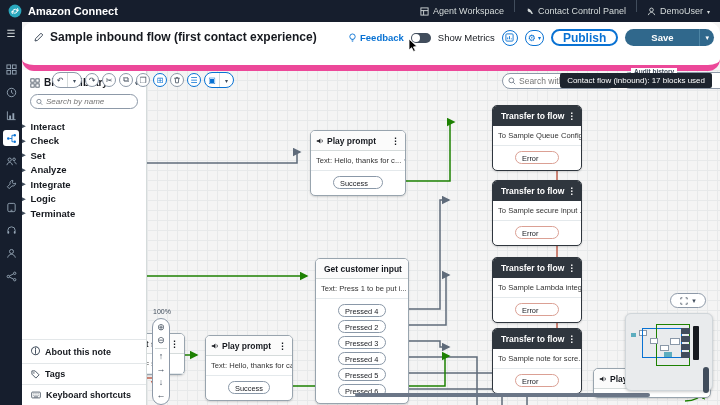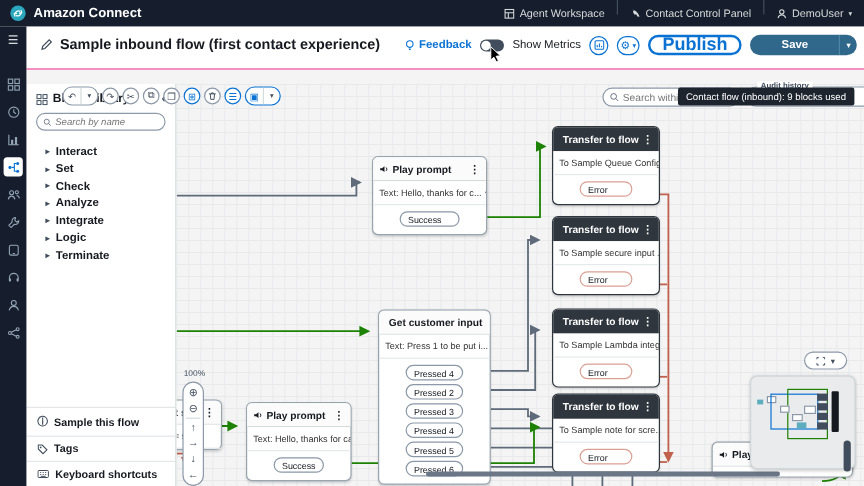--- a/index.html
+++ b/index.html
@@ -14,30 +14,30 @@
 
   
   .rail { position:absolute; left:0; top:22px; width:22px; height:383px; background:#161e2d; z-index:25; display:flex; flex-direction:column; align-items:center; }
   .rail .burger { color:#d5dbdb; font-size:10px; margin-top:6px; cursor:pointer; }
   .rail-items { margin-top:22px; display:flex; flex-direction:column; gap:7px; align-items:center; }
   .rail-btn { width:16px; height:16px; display:flex; align-items:center; justify-content:center; border-radius:3px; color:#95a5b5; cursor:pointer; }
   .rail-btn.selected { background:#fff; color:#0972d3; }
   .rail-btn svg { display:block; }
 
   
-  .flowhead { position:absolute; left:22px; top:22px; width:698px; height:36px; background:#fff; border-bottom:1px solid #ec4899; z-index:20; }
+  .flowhead { position:absolute; left:22px; top:22px; width:698px; height:49px; background:#fff; border-bottom:6px solid #ec4899; z-index:20;border-radius:12px; }
   .title-row { position:absolute; left:12px; top:8px; display:flex; align-items:center; gap:6px; color:#16191f; }
   .title { font-size:12px; font-weight:bold; }
   .head-right { position:absolute; right:6px; top:7px; display:flex; align-items:center; gap:7px; }
   .feedback { display:flex; align-items:flex-end; gap:3px; color:#0972d3; font-size:9.5px; font-weight:bold; cursor:pointer; }
   .toggle { width:20px; height:10px; background:#414d5c; border-radius:5px; position:relative; cursor:pointer; }
   .toggle .knob { position:absolute; left:1px; top:1px; width:8px; height:8px; border-radius:50%; background:#fff; }
   .metrics-label { font-size:9.5px; font-weight:normal; color:#16191f; }
   .round-btn { min-width:16px; height:16px; border:1.5px solid #0972d3; border-radius:9px; background:#fff; color:#0972d3; display:flex; align-items:center; justify-content:center; font-size:9px; cursor:pointer; padding:0 2px; gap:2px; }
-  .pill-btn { height:17px; border-radius:9px; display:flex; align-items:center; justify-content:center; font-size:15px; font-weight:bold; cursor:pointer; }
+  .pill-btn { height:17px; border-radius:9px; display:flex; align-items:center; justify-content:center; font-size:12px; font-weight:bold; cursor:pointer; }
   .publish { border:2px solid #0972d3; color:#0972d3; background:#fff; padding:0 10px; }
   .save-group { background:#30688c; color:#fff; border-radius:9px; display:flex; align-items:stretch; height:17px; overflow:hidden; }
   .save-main { padding:0 26px; display:flex; align-items:center; font-size:9.5px; font-weight:bold; cursor:pointer; }
   .save-caret { border-left:1px solid #4d85a5; padding:0 5px; display:flex; align-items:center; font-size:7px; cursor:pointer; }
 
   
   .toolbar { position:absolute; left:30px; top:50px; display:flex; align-items:center; gap:3px; }
   .tbtn { width:14px; height:14px; border:1px solid #8d99a8; border-radius:50%; background:#fff; color:#414d5c; font-size:8px; display:flex; align-items:center; justify-content:center; cursor:pointer; }
   .tbtn.blue { border-color:#0972d3; color:#0972d3; }
   .tgroup { display:flex; border:1px solid #8d99a8; border-radius:8px; background:#fff; overflow:hidden; }
@@ -53,36 +53,36 @@
   .audit-value { font-size:8.5px; color:#16191f; }
 
   .tooltip { position:absolute; right:8px; top:73px; background:#1d242e; color:#fff; font-size:8px; padding:3px 7px; border-radius:2px; z-index:40; }
 
   
   .library { position:absolute; left:22px; top:70px; width:125px; height:335px; background:#fff; border-right:1px solid #d5dbdb; z-index:15; display:flex; flex-direction:column; }
   .lib-head { display:flex; align-items:center; gap:4px; padding:7px 8px 4px; font-size:10px; font-weight:bold; color:#16191f; }
   .lib-collapse { margin-left:auto; color:#414d5c; font-size:10px; cursor:pointer; }
   .lib-search { margin:2px 8px 6px; height:15px; border:1px solid #8d99a8; border-radius:8px; display:flex; align-items:center; gap:3px; padding:0 5px; }
   .lib-search input { border:none; outline:none; width:86px; font-size:8px; font-style:italic; color:#5f6b7a; background:transparent; font-family:"Liberation Sans",sans-serif; }
-  .lib-sections { padding:4px 16px; display:flex; flex-direction:column; gap:0; }
+  .lib-sections { padding:4px 0; display:flex; flex-direction:column; gap:0; }
   .lib-sec { display:flex; align-items:center; gap:5px; font-size:9.5px; font-weight:bold; color:#16191f; height:14.5px; cursor:pointer; }
   .lib-sec .tri { font-size:7px; color:#414d5c; }
   .lib-footer { margin-top:auto; display:flex; flex-direction:column; }
   .lib-foot-item { display:flex; align-items:center; gap:5px; font-size:9px; font-weight:bold; color:#16191f; padding:5px 9px; border-top:1px solid #e3e7e9; cursor:pointer; }
 
   
   .canvas { position:absolute; left:147px; top:70px; width:573px; height:335px; overflow:hidden;
     background-color:#f4f4f4;
     background-image:linear-gradient(#e7e9ea 1px, transparent 1px), linear-gradient(90deg,#e7e9ea 1px, transparent 1px);
     background-size:10px 10px; }
   .wires { position:absolute; left:0; top:0; z-index:1; pointer-events:none; }
 
   .block { position:absolute; background:#fff; border:1px solid #98a4ae; border-radius:5px; box-shadow:0 1px 2px rgba(0,0,0,.15); z-index:2; cursor:move; }
   .bhead { display:flex; align-items:center; gap:3px; padding:4px 5px; height:20px; font-weight:bold; font-size:8.5px; color:#16191f; background:#fbfbfb; border-bottom:1px solid #d5dbdb; border-radius:4px 4px 0 0; white-space:nowrap; overflow:hidden; }
-  .block.darkhead { border-color:#2f363e; }
+  .block.darkhead { border-color:#2f363e;margin-left:32px; }
   .block.darkhead .bhead { background:#2f363e; color:#fff; border-bottom-color:#2f363e; }
   .kebab { margin-left:auto; font-size:9px; cursor:pointer; }
   .bparam { display:flex; align-items:center; justify-content:space-between; gap:3px; padding:0 5px; height:20px; font-size:7.6px; color:#333; border-bottom:1px solid #e4e9ec; cursor:pointer; white-space:nowrap; overflow:hidden; }
   .bparam .chev { color:#414d5c; font-size:7px; }
   .bports { padding:5px 22px 6px; display:flex; flex-direction:column; gap:3px; }
   .port { border:1px solid #8a98a8; border-radius:8px; background:#fff; font-size:7.4px; color:#16191f; padding:2px 6px; height:13px; line-height:9px; cursor:pointer; white-space:nowrap; overflow:hidden; }
   .port.error { border-color:#dba094; }
 
   
   .zoomlabel { position:absolute; left:4px; top:238px; width:22px; text-align:center; font-size:7px; color:#414d5c; z-index:5; }
@@ -286,21 +286,21 @@
       </svg>
     <input placeholder="Search within flow" style="">
   </div>
   <div class="audit">
     <span class="audit-label">Audit history</span>
     <span class="audit-value">Latest: Published</span>
 
   </div>
 </div>
 
-<div class="tooltip">Contact flow (inbound): 9 blocks used</div>
+<div class="tooltip">Contact flow (inbound): 17 blocks used</div>
 
 <div class="library">
   <div class="lib-head">
     <svg width="10" height="10" viewBox="0 0 12 12">
         <rect x="1" y="1" width="4" height="4" fill="none" stroke="#414d5c"></rect>
         <rect x="7" y="1" width="4" height="4" fill="none" stroke="#414d5c"></rect>
         <rect x="1" y="7" width="4" height="4" fill="none" stroke="#414d5c"></rect>
         <rect x="7" y="7" width="4" height="4" fill="none" stroke="#414d5c"></rect>
       </svg>
     <span>Block Library</span>
@@ -313,25 +313,25 @@
       </svg>
     <input placeholder="Search by name" style="">
   </div>
   <div class="lib-sections">
     <div class="lib-sec">
         <span class="tri">▸</span>
         <span>Interact</span>
       </div>
     <div class="lib-sec">
         <span class="tri">▸</span>
+        <span>Check</span>
+      </div>
+    <div class="lib-sec">
+        <span class="tri">▸</span>
         <span>Set</span>
-      </div>
-    <div class="lib-sec">
-        <span class="tri">▸</span>
-        <span>Check</span>
       </div>
     <div class="lib-sec">
         <span class="tri">▸</span>
         <span>Analyze</span>
       </div>
     <div class="lib-sec">
         <span class="tri">▸</span>
         <span>Integrate</span>
       </div>
     <div class="lib-sec">
@@ -339,21 +339,21 @@
         <span>Logic</span>
       </div>
     <div class="lib-sec">
         <span class="tri">▸</span>
         <span>Terminate</span>
       </div>
   </div>
   <div class="lib-footer">
     <div class="lib-foot-item">
         <span style="font-size:9px;color:#414d5c">ⓘ</span>
-        <span>Sample this flow</span>
+        <span>About this note</span>
       </div>
     <div class="lib-foot-item">
         <svg width="9" height="9" viewBox="0 0 10 10">
           <path d="M1 1h3.6L9 5.4 5.4 9 1 4.6z" fill="none" stroke="#414d5c"></path>
           <circle cx="3.2" cy="3.2" r=".8" fill="#414d5c"></circle>
         </svg>
         <span>Tags</span>
       </div>
     <div class="lib-foot-item">
         <svg width="10" height="8" viewBox="0 0 12 9">

